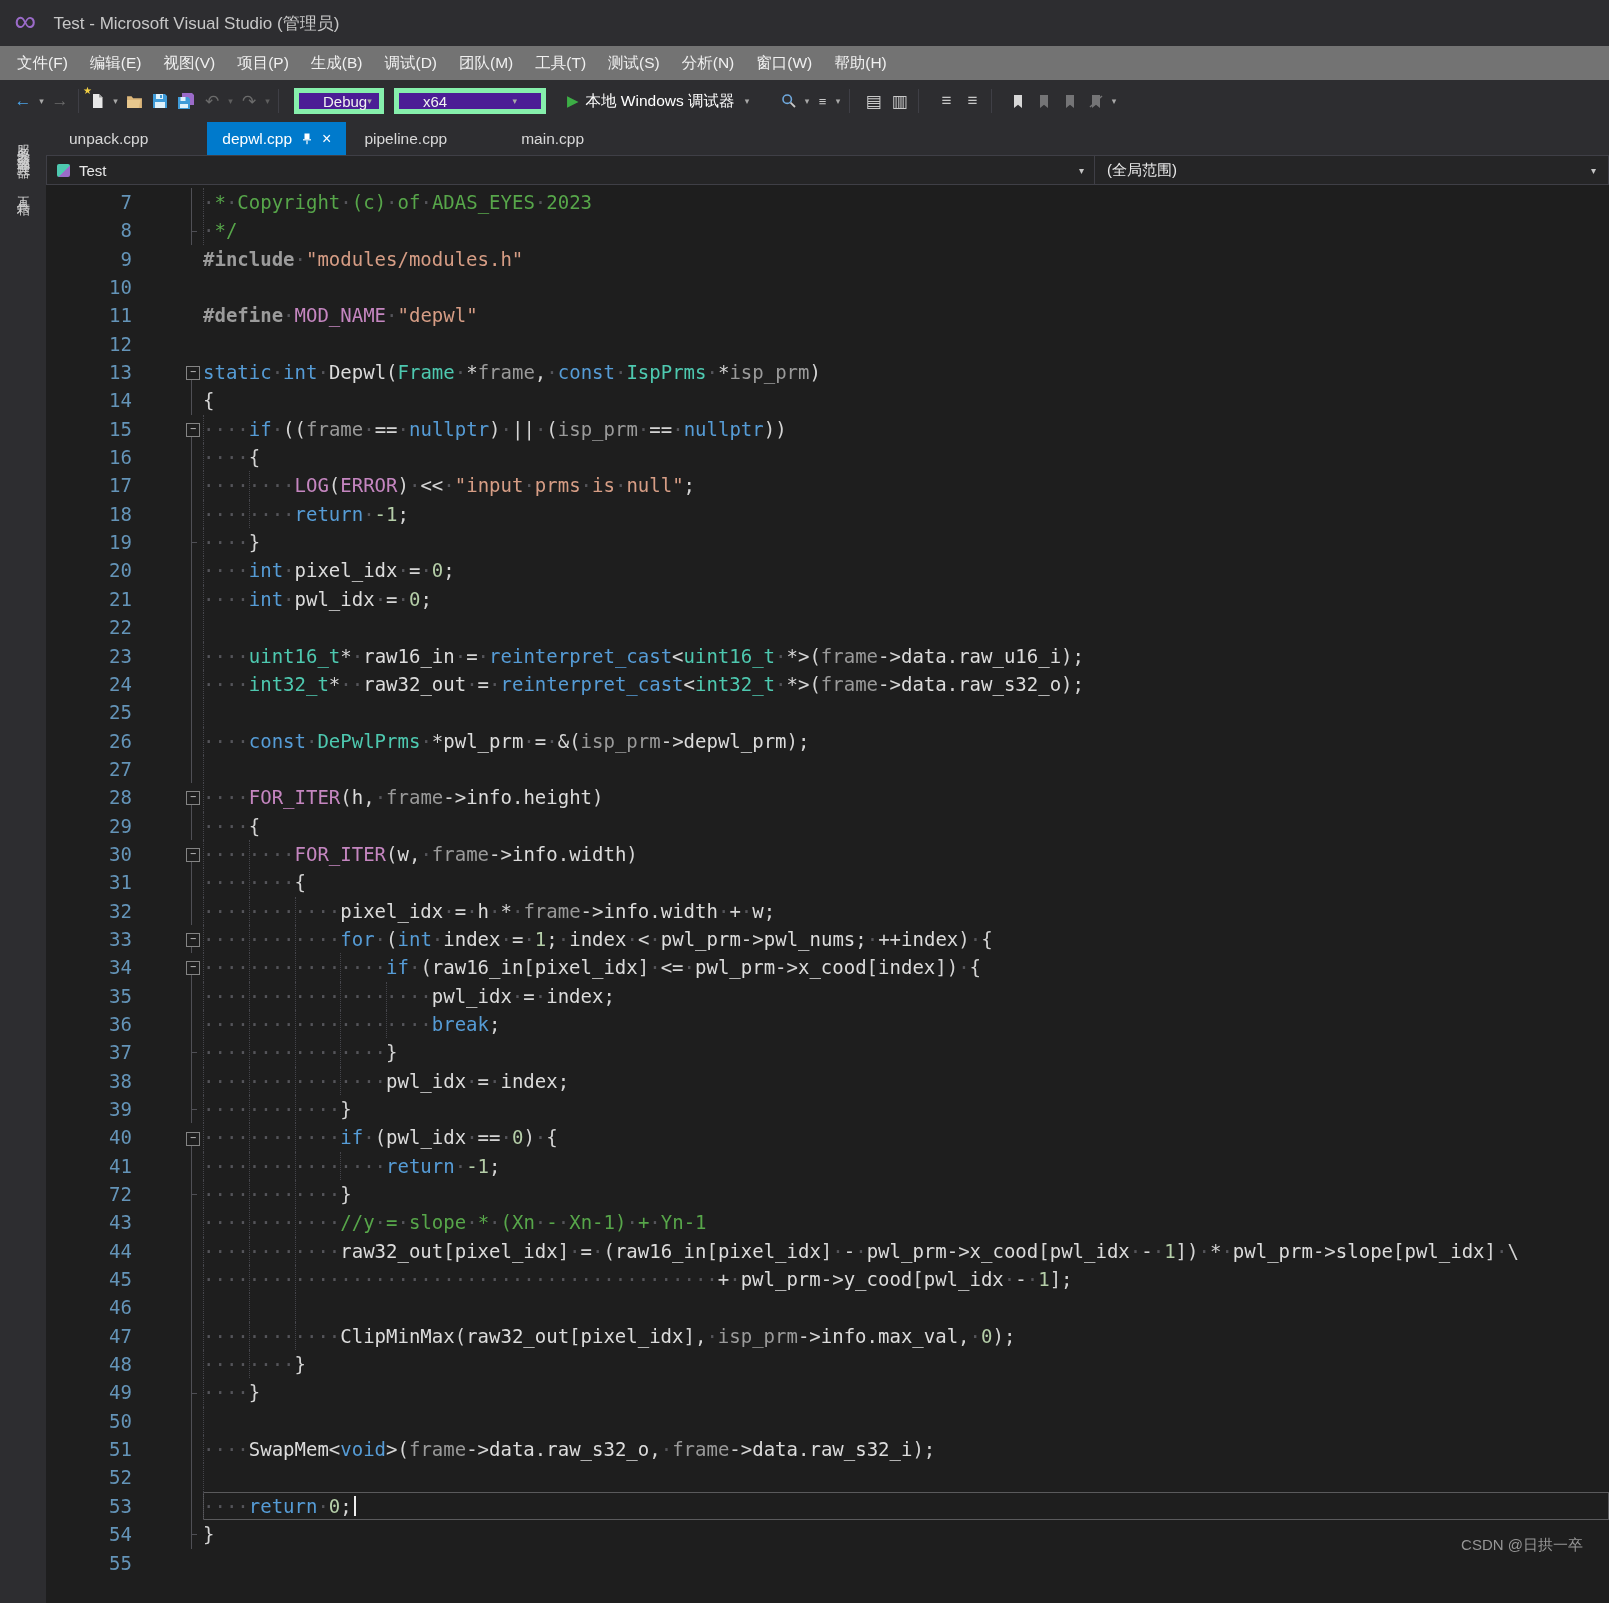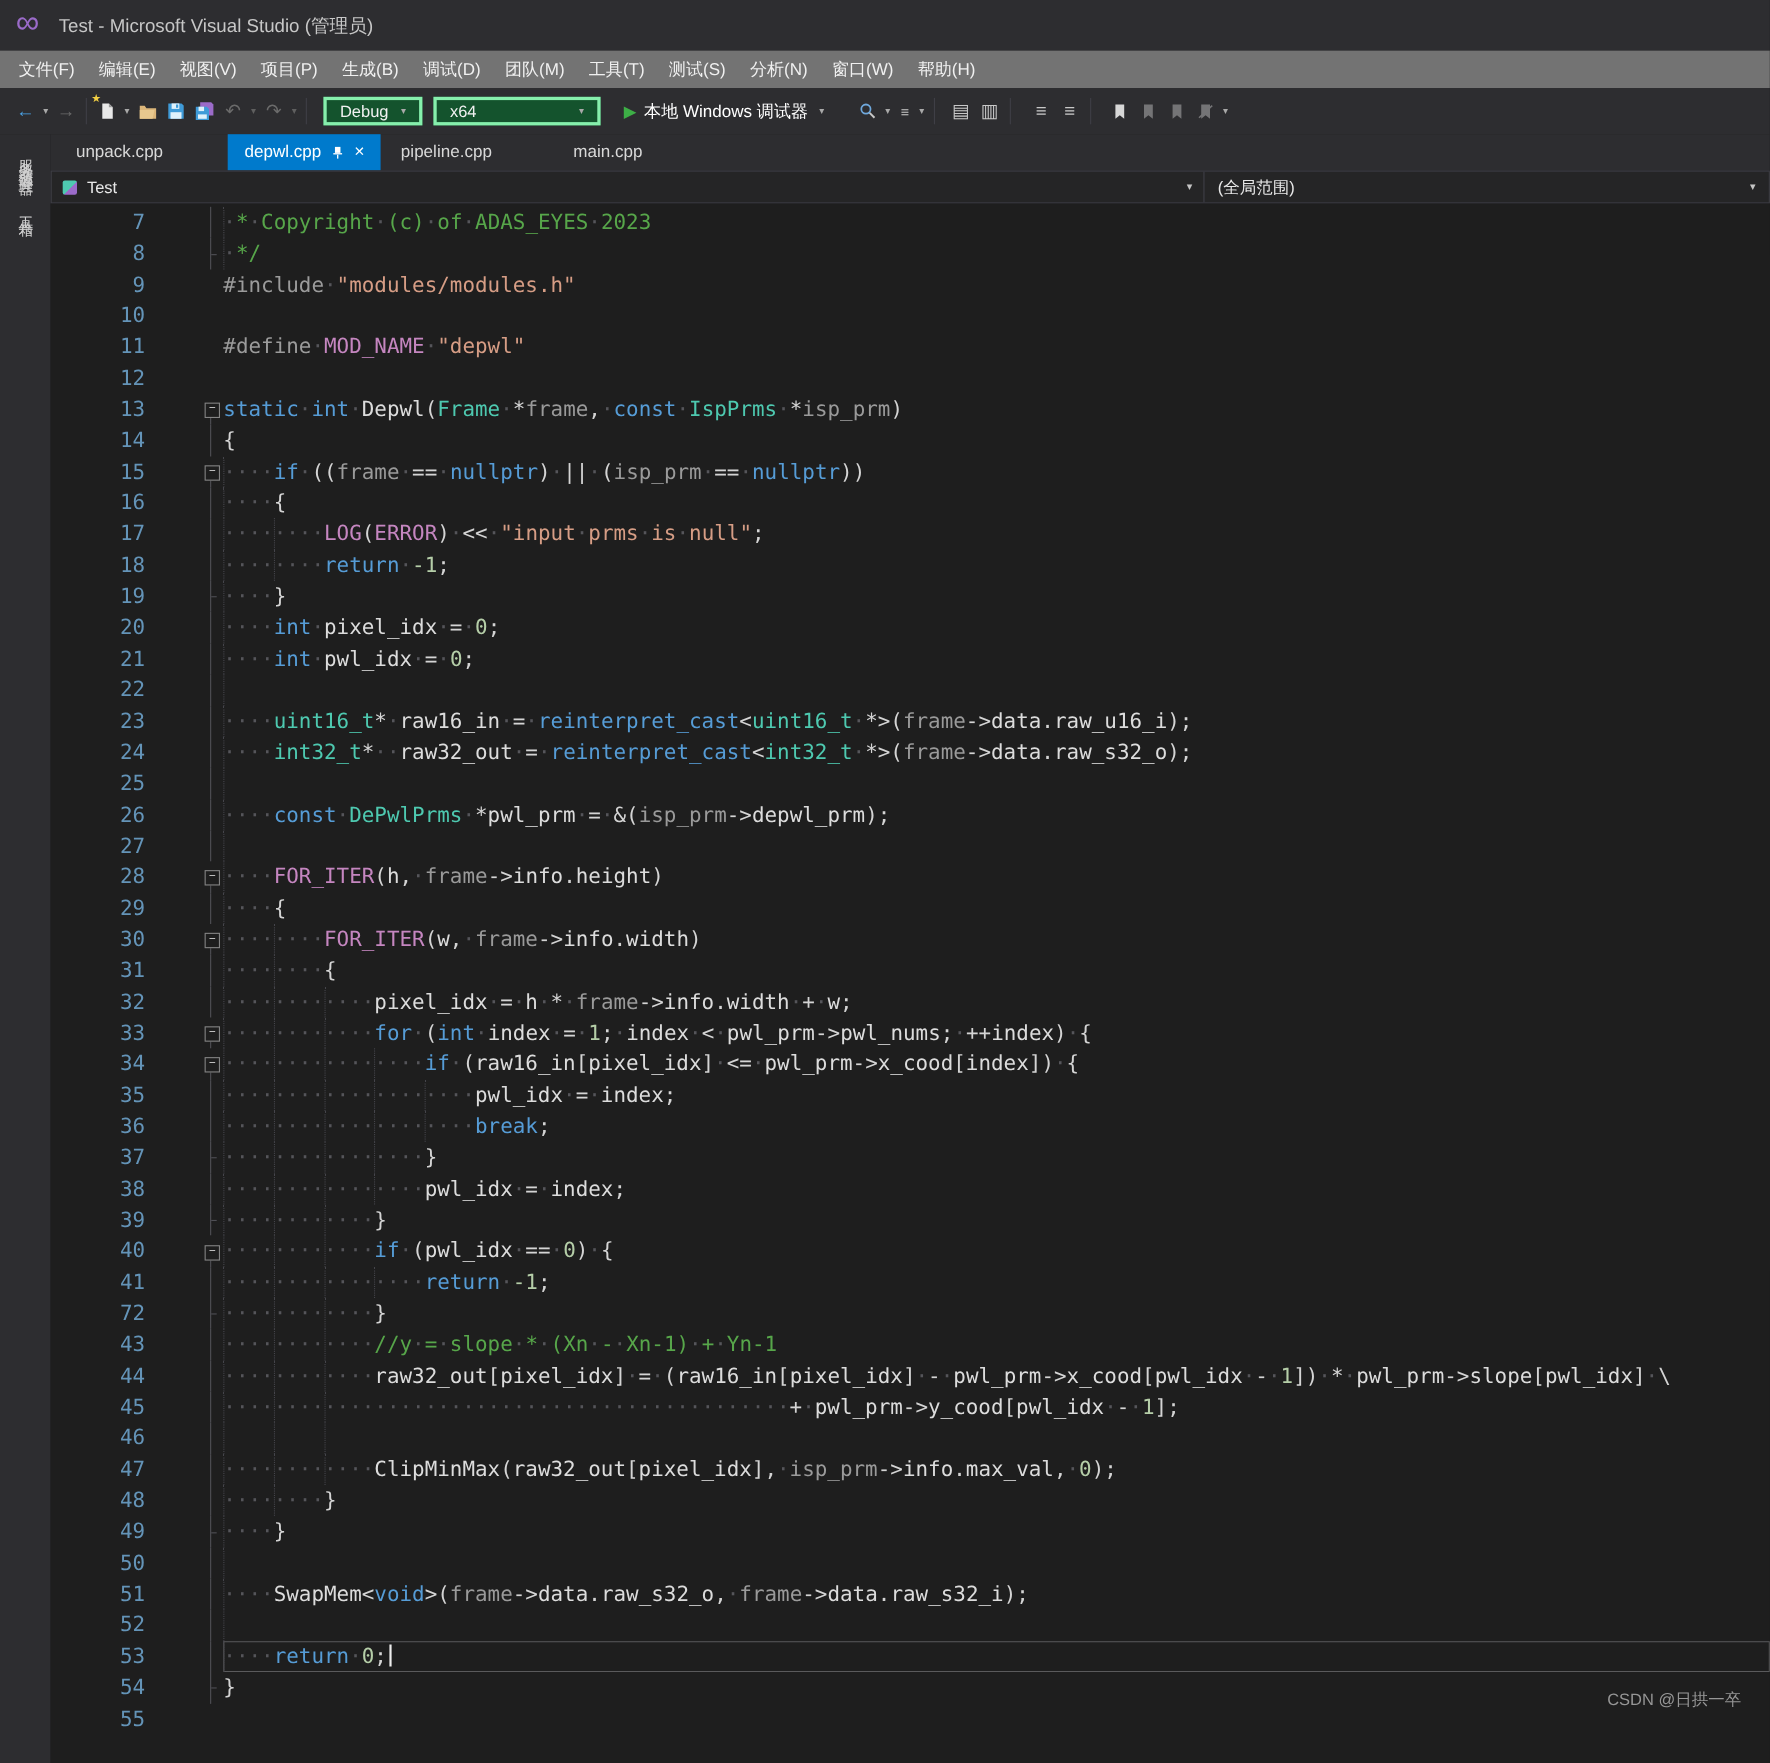--- a/index.html
+++ b/index.html
@@ -20,22 +20,22 @@
   
   .toolbar { height:42px; background:#2d2d30; display:flex; align-items:center; padding-left:10px; }
   .tbi { width:26px; height:26px; display:flex; align-items:center; justify-content:center; font-size:17px; color:#c8c8c8; }
   .tbi.blue { color:#4aa3e8; }
   .tbi.dim  { color:#6b6b6b; }
   .tbi.small{ width:20px; font-size:13px; }
   .tb-caret { width:11px; font-size:9px; color:#a9a9a9; text-align:center; }
   .tb-caret.dim { color:#5f5f5f; }
   .tb-sep { width:1px; height:24px; background:#3f3f46; margin:0 5px; }
   .svg-ic { width:26px; height:26px; display:flex; align-items:center; justify-content:center; position:relative; }
-  .combo { height:26px; background:#14532d; border:3px solid #86efac; color:#f1f1f1; font-size:15px;
-           display:flex; align-items:center; justify-content:space-between; padding:0 12px; margin-left:10px; }
+  .combo { height:26px; background:#4c1d95; border:5px solid #86efac; color:#f1f1f1; font-size:15px;
+           display:flex; align-items:center; justify-content:space-between; padding:0 24px; margin-left:10px; }
   .combo .tb-caret { width:auto; }
   .run-group { display:flex; align-items:center; gap:7px; padding:0 9px; margin-left:12px; color:#ffffff; font-size:15.5px; }
   .run-play { color:#3dae46; font-size:15px; }
   .dim-group { opacity:.42; }
   
   .main-row { display:flex; height:1481px; }
   .side-strip { width:46px; background:#2d2d30; display:flex; flex-direction:column; align-items:center; padding-top:12px; gap:28px; flex:none; }
   .side-tab { writing-mode:vertical-rl; text-orientation:upright; color:#d0d0d0; font-size:13.5px; letter-spacing:3px; cursor:default; }
   .editor-col { flex:1; display:flex; flex-direction:column; min-width:0; }
   
@@ -72,21 +72,21 @@
   .ws { color:#55555a; }
   .tok-k { color:#569cd6; }
   .tok-t { color:#4ec9b0; }
   .tok-s { color:#d69d85; }
   .tok-c { color:#57a64a; }
   .tok-n { color:#b5cea8; }
   .tok-m { color:#c586c0; }
   .tok-p { color:#9a9a9a; }
   .tok-i { color:#dcdcdc; }
   .tok-o { color:#d4d4d4; }
-  .tok-d { color:#9b9b9b; }
+  .tok-d { color:#9b9b9b;font-weight:bold; }
   .caret-bar { display:inline-block; width:2px; height:20px; background:#ededed; vertical-align:-3px; margin-left:2px; }
   .watermark { position:absolute; right:26px; bottom:48px; color:#969696; font-size:15px; font-family:Liberation Sans, sans-serif; }
   .star { position:absolute; left:-1px; top:-3px; color:#f2cf43; font-size:10px; }
 </style>
 </head>
 <body>
 
 <div class="titlebar">
   <span class="vs-logo">∞</span>
   <span class="title-text">Test - Microsoft Visual Studio (管理员)</span>

